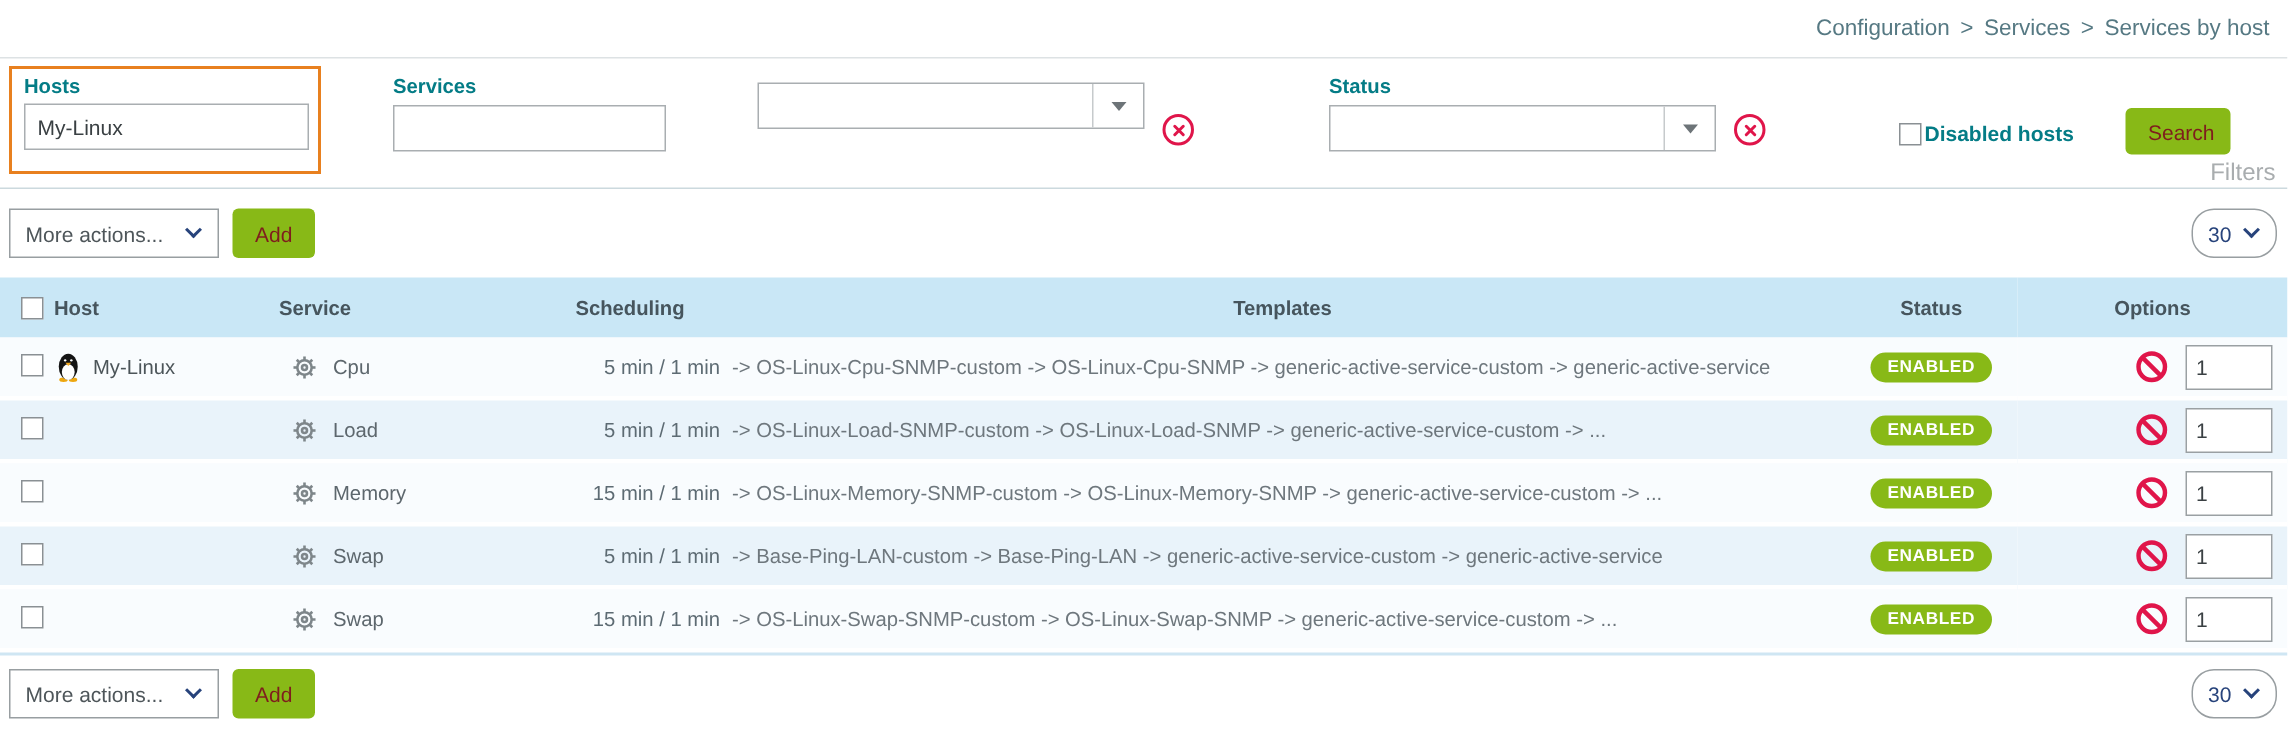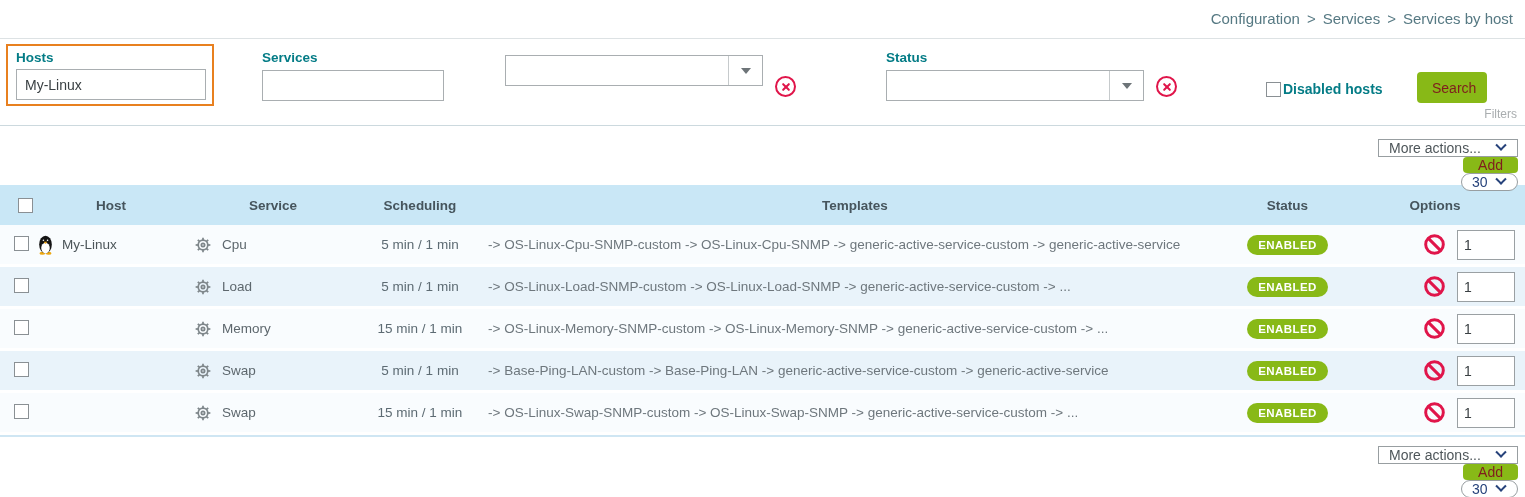--- a/index.html
+++ b/index.html
@@ -10,21 +10,21 @@
   .breadcrumb { height:38px; padding:10px 12px 0 12px; font-size:15px; color:#567983;text-align:right; }
   .breadcrumb .sep { margin:0 7px; color:#567983; }
 
   
   .filter-panel { position:relative; height:88px; border-top:1px solid #dde2e4;
     border-bottom:1px solid #ccd9de; background:#fff; }
   .f-label { font-size:13.5px; font-weight:bold; color:#047c86; display:block; }
   .txt-input { border:1px solid #a9aeb1; height:31px; font-size:14px; color:#3a4043;
     padding:0 8px; width:100%; outline:none; background:#fff; }
 
-  .hosts-box { position:absolute; left:6px; top:5px; width:208px; height:62px;
+  .hosts-box { position:absolute; left:6px; top:5px; width:208px; height:72px;
     border:2px solid #e8801f; padding:4px 8px 0 8px; }
   .hosts-box .txt-input { margin-top:4px; width:190px; }
 
   .fgroup { position:absolute; top:11px; }
   .fgroup .txt-input, .fgroup .combo { margin-top:5px; }
   .g-services { left:262px; width:182px; }
   .g-templates { left:505px; width:258px; }
   .g-status { left:886px; width:258px; }
 
   .combo { position:relative; border:1px solid #a9aeb1; height:31px; background:#fff; }
@@ -44,51 +44,51 @@
 
   .disabled-hosts { position:absolute; left:1266px; top:42px; display:flex; align-items:center;text-align:right; }
   .cb { display:inline-block; width:15px; height:15px; border:1px solid #8a9094;
     background:#fff; flex:none; }
   .disabled-hosts .f-label { display:inline; font-size:14px; margin-left:2px; }
 
   .btn-green { background:#88b917; color:#7f1d1d; border:none; border-radius:4px;
     font-size:14px; padding:0 15px; height:31px; cursor:pointer;
     font-family:"Liberation Sans", sans-serif; }
   .search-btn { position:absolute; left:1417px; top:33px; width:70px; }
-  .filters-caption { position:absolute; right:8px; top:68px; font-size:12px; color:#a9adaf; }
+  .filters-caption { position:absolute; right:8px; top:68px; font-size:16px; color:#a9adaf; }
 
   
-  .toolbar { height:59px; padding:13px 7px 0 6px; display:flex; align-items:flex-end; background:#fff;flex-direction:column; }
+  .toolbar { height:59px; padding:13px 7px 0 6px; display:flex; align-items:flex-start; background:#fff; }
   .toolbar.bottom { height:47px; padding-top:9px; border-top:2px solid #cfe6f3; }
   .select { position:relative; border:1px solid #989ea1; height:33px; background:#fff;
     display:flex; align-items:center; justify-content:space-between;
     padding:0 12px 0 10px; cursor:pointer; }
   .select .lbl { font-size:14px; color:#4e565a; }
   .chev { width:8px; height:8px; border-right:2px solid #27437b; border-bottom:2px solid #27437b;
     transform:rotate(45deg) translate(-2px,-2px); }
   .more-actions { width:140px; }
   .add-btn { margin-left:9px; height:33px; }
   .spacer { flex:1; }
   .page-size { width:57px; color:#27437b;border-radius:15px; }
   .page-size .lbl { color:#27437b; }
 
   
   table { width:1525px; border-collapse:separate; border-spacing:0; table-layout:fixed; }
   th { background:#c9e7f6; height:40px; font-size:13.5px; font-weight:bold; color:#46555d;
-    text-align:center; vertical-align:middle; }
+    text-align:left; vertical-align:middle; }
   td { height:42px; vertical-align:middle; font-size:13.5px; color:#5d676d;
     border-bottom:3px solid #fff; }
   tr.odd td { background:#f9fcfe; }
   tr.even td { background:#e9f3fa; }
   .col-check { padding-left:14px; }
   th.col-check .cb { vertical-align:middle; }
   .host-cell { display:flex; align-items:center; gap:7px; color:#4c5559; }
   .svc-cell { display:flex; align-items:center; gap:10px; padding-left:8px; }
   .cen { text-align:center; }
-  .sched { text-align:center; color:#5d6b73; }
+  .sched { text-align:right; color:#5d6b73; }
   .tmpl { padding-left:8px; color:#6e777d; }
   .badge { display:inline-block; background:#88b917; color:#fff; font-weight:bold;
     font-size:11.5px; letter-spacing:.4px; padding:4px 11px; border-radius:11px; }
   .opt-cell { display:flex; align-items:center; gap:11px; padding-left:78px; }
   .opt-input { width:58px; height:30px; border:1px solid #9aa0a3; font-size:14px;
     padding:0 6px; color:#3a4043; outline:none; }
 </style>
 </head>
 <body>
 

